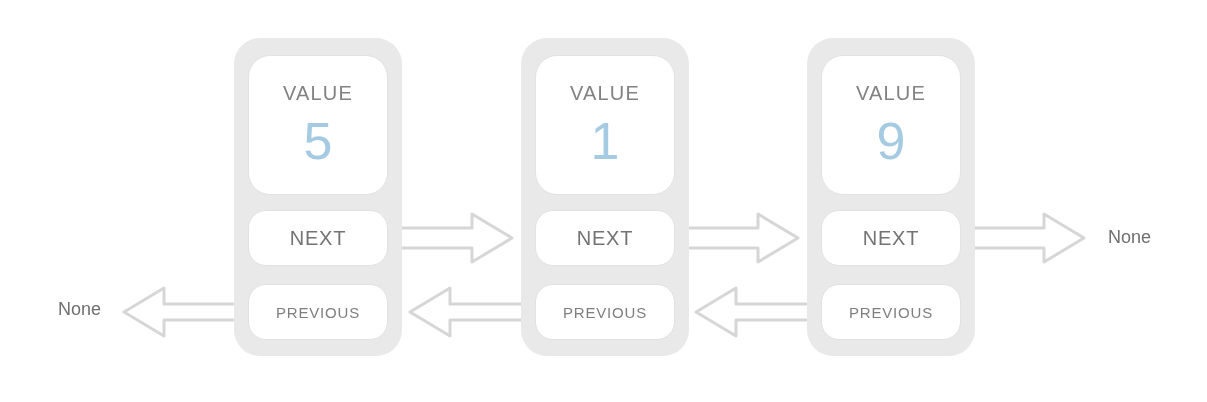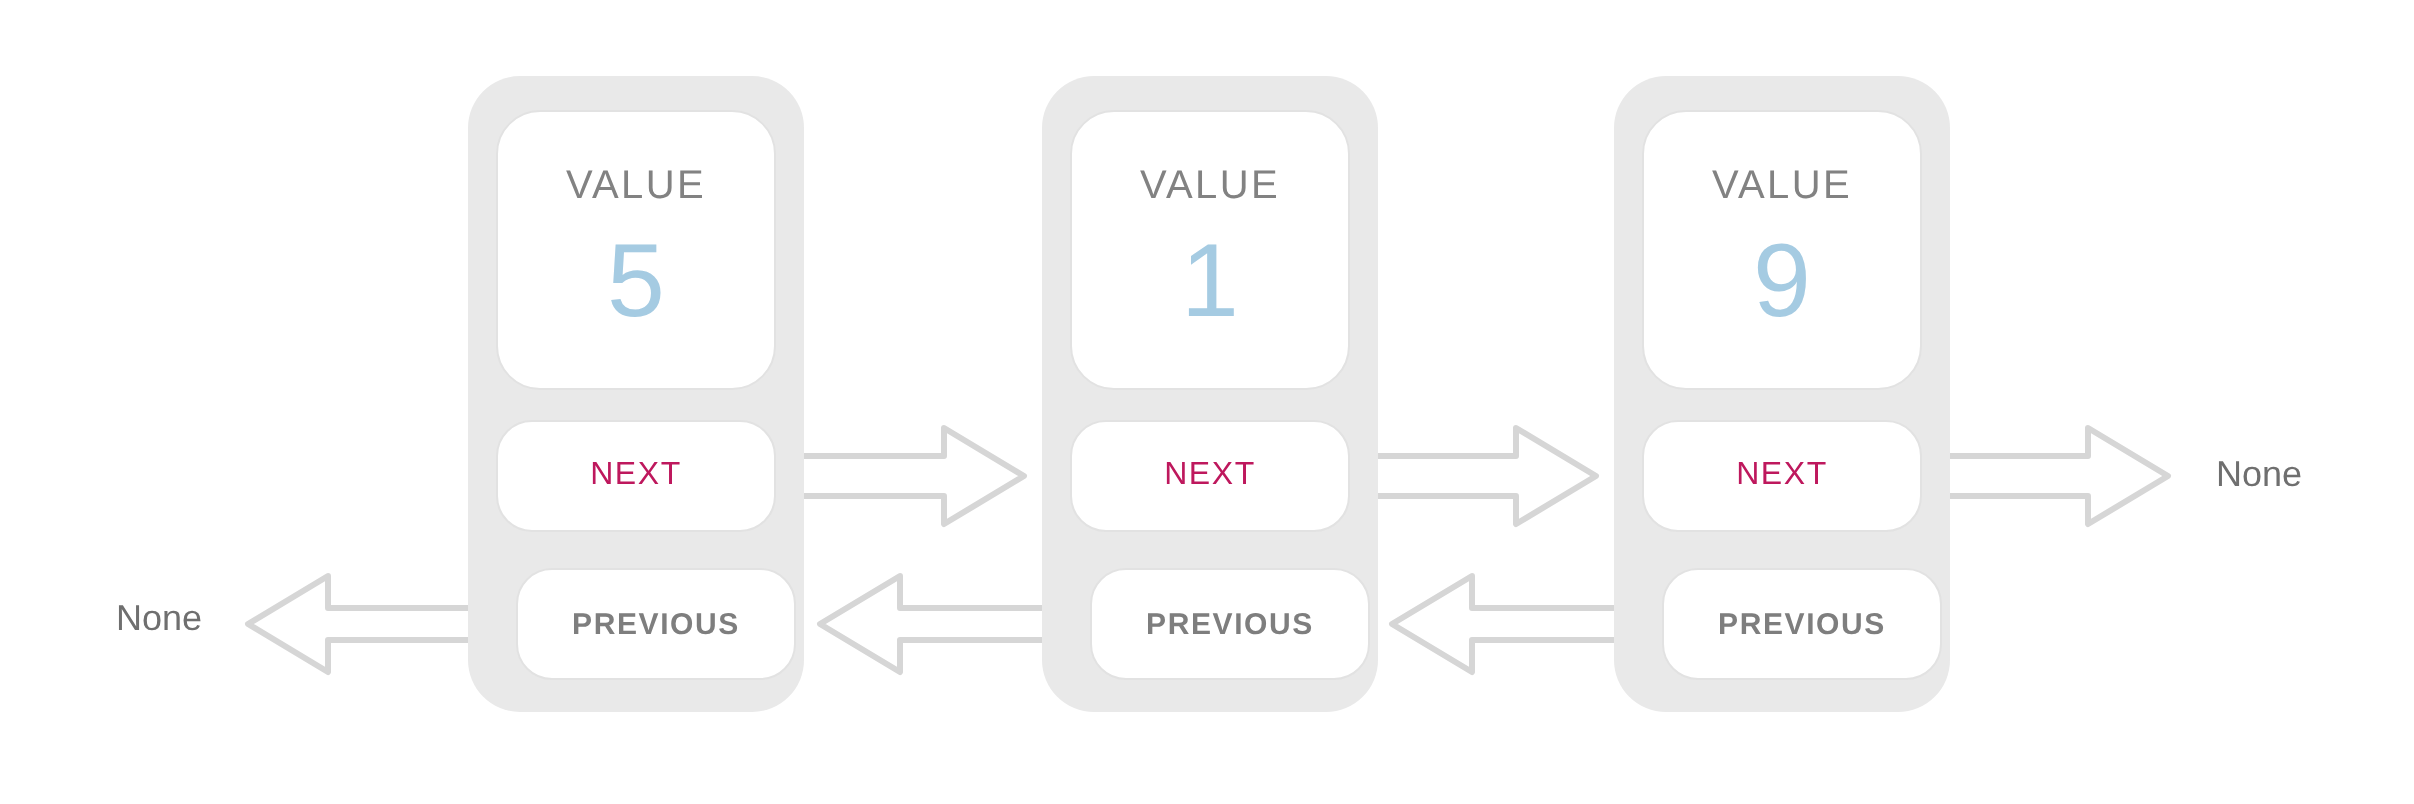--- a/index.html
+++ b/index.html
@@ -62,46 +62,45 @@
 
   .slot-next {
     left: 14px;
     top: 172px;
     width: 140px;
     height: 56px;
     border-radius: 18px;
   }
 
   .slot-prev {
-    left: 24px;
+    left: 14px;
     top: 246px;
     width: 140px;
     height: 56px;
     border-radius: 18px;
-    font-weight: bold;
   }
 
   .value-label {
     font-size: 20px;
     color: #828282;
     letter-spacing: 1.2px;
     line-height: 1;
     margin-bottom: 12px;
   }
 
   .value-number {
     font-size: 52px;
     color: #a5cbe2;
     line-height: 1;
     font-weight: 400;
   }
 
   .next-label {
-    font-size: 16px;
-    color: #be185d;
+    font-size: 20px;
+    color: #737373;
     letter-spacing: 0.8px;
     line-height: 1;
   }
 
   .prev-label {
     font-size: 15px;
     color: #7e7e7e;
     letter-spacing: 0.8px;
     line-height: 1;
   }

